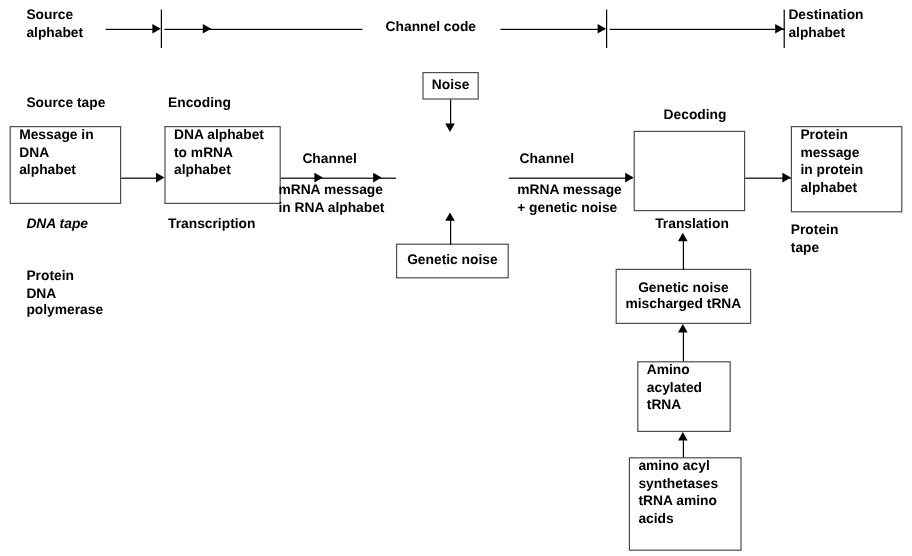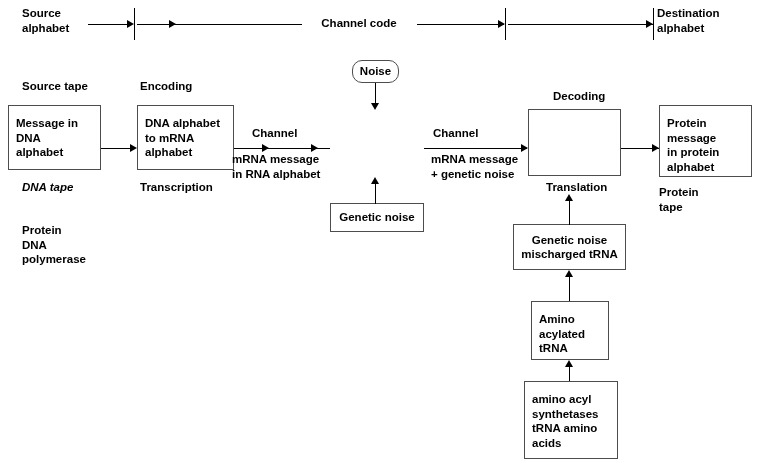--- a/index.html
+++ b/index.html
@@ -17,21 +17,21 @@
     color: #000000;
     overflow: hidden;
   }
   .box {
     position: absolute;
     box-sizing: border-box;
     border: 1px solid #4d4d4d;
     background: #ffffff;
     font-size: 11.5px;
     line-height: 14.5px;
-    padding: 10px 7px;
+    padding: 0 7px;
     white-space: pre-line;
   }
   .box.center {
     display: flex;
     align-items: center;
     justify-content: center;
     text-align: center;
     padding: 2px;
   }
   .lbl {
@@ -114,21 +114,21 @@
   <div class="lbl" style="left:553px; top:89px; width:90px;">Decoding</div>
 
   <div class="box" style="left:8px; top:105px; width:93px; height:65px;">Message in
 DNA
 alphabet</div>
 
   <div class="box" style="left:137px; top:105px; width:97px; height:65px;">DNA alphabet
 to mRNA
 alphabet</div>
 
-  <div class="box center" style="left:352px; top:60px; width:47px; height:23px;border-radius:10px;">Noise</div>
+  <div class="box center" style="left:352px; top:60px; width:47px; height:23px;">Noise</div>
 
 
   <div class="box center" style="left:330px; top:203px; width:94px; height:29px;">Genetic noise</div>
 
   <div class="box" style="left:528px; top:109px; width:93px; height:67px;"></div>
 
   <div class="box" style="left:659px; top:105px; width:93px; height:72px;">Protein
 message
 in protein
 alphabet</div>

